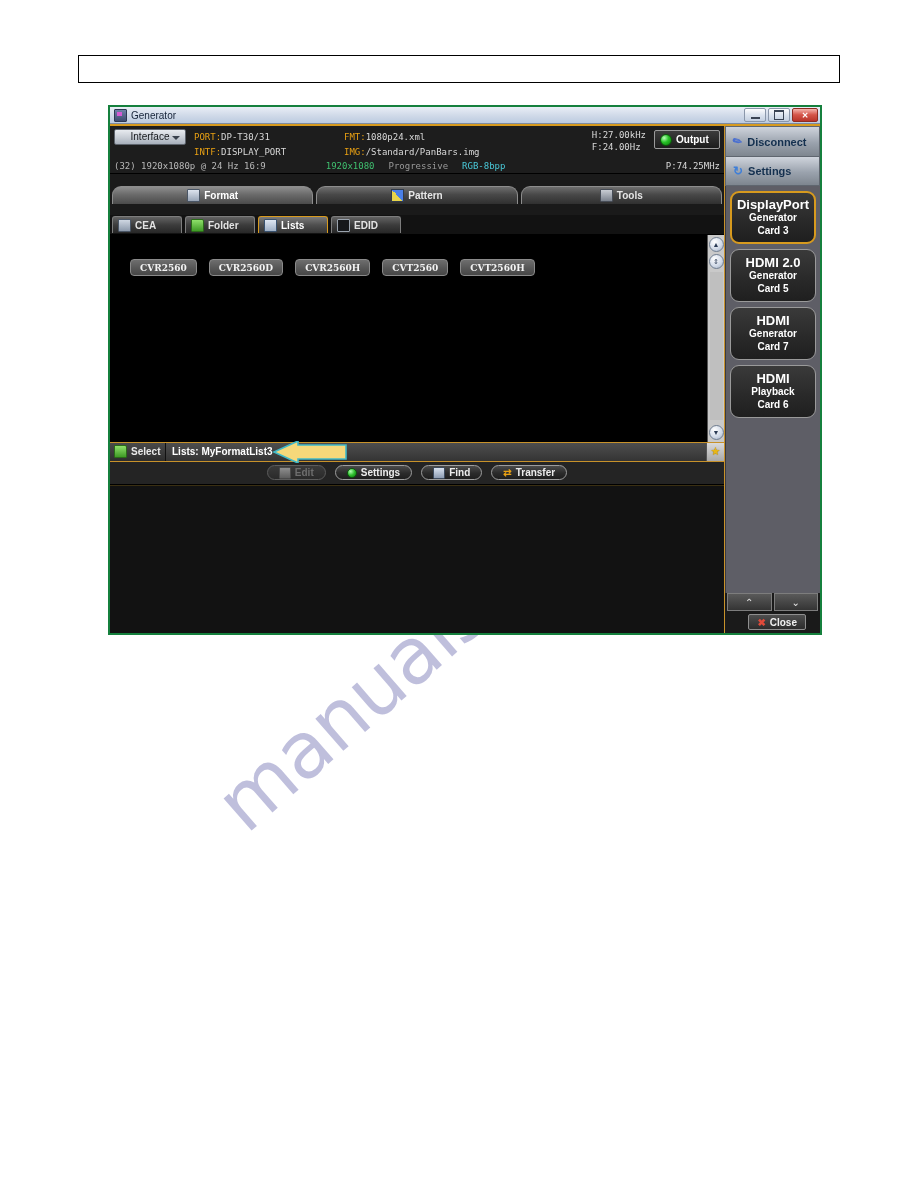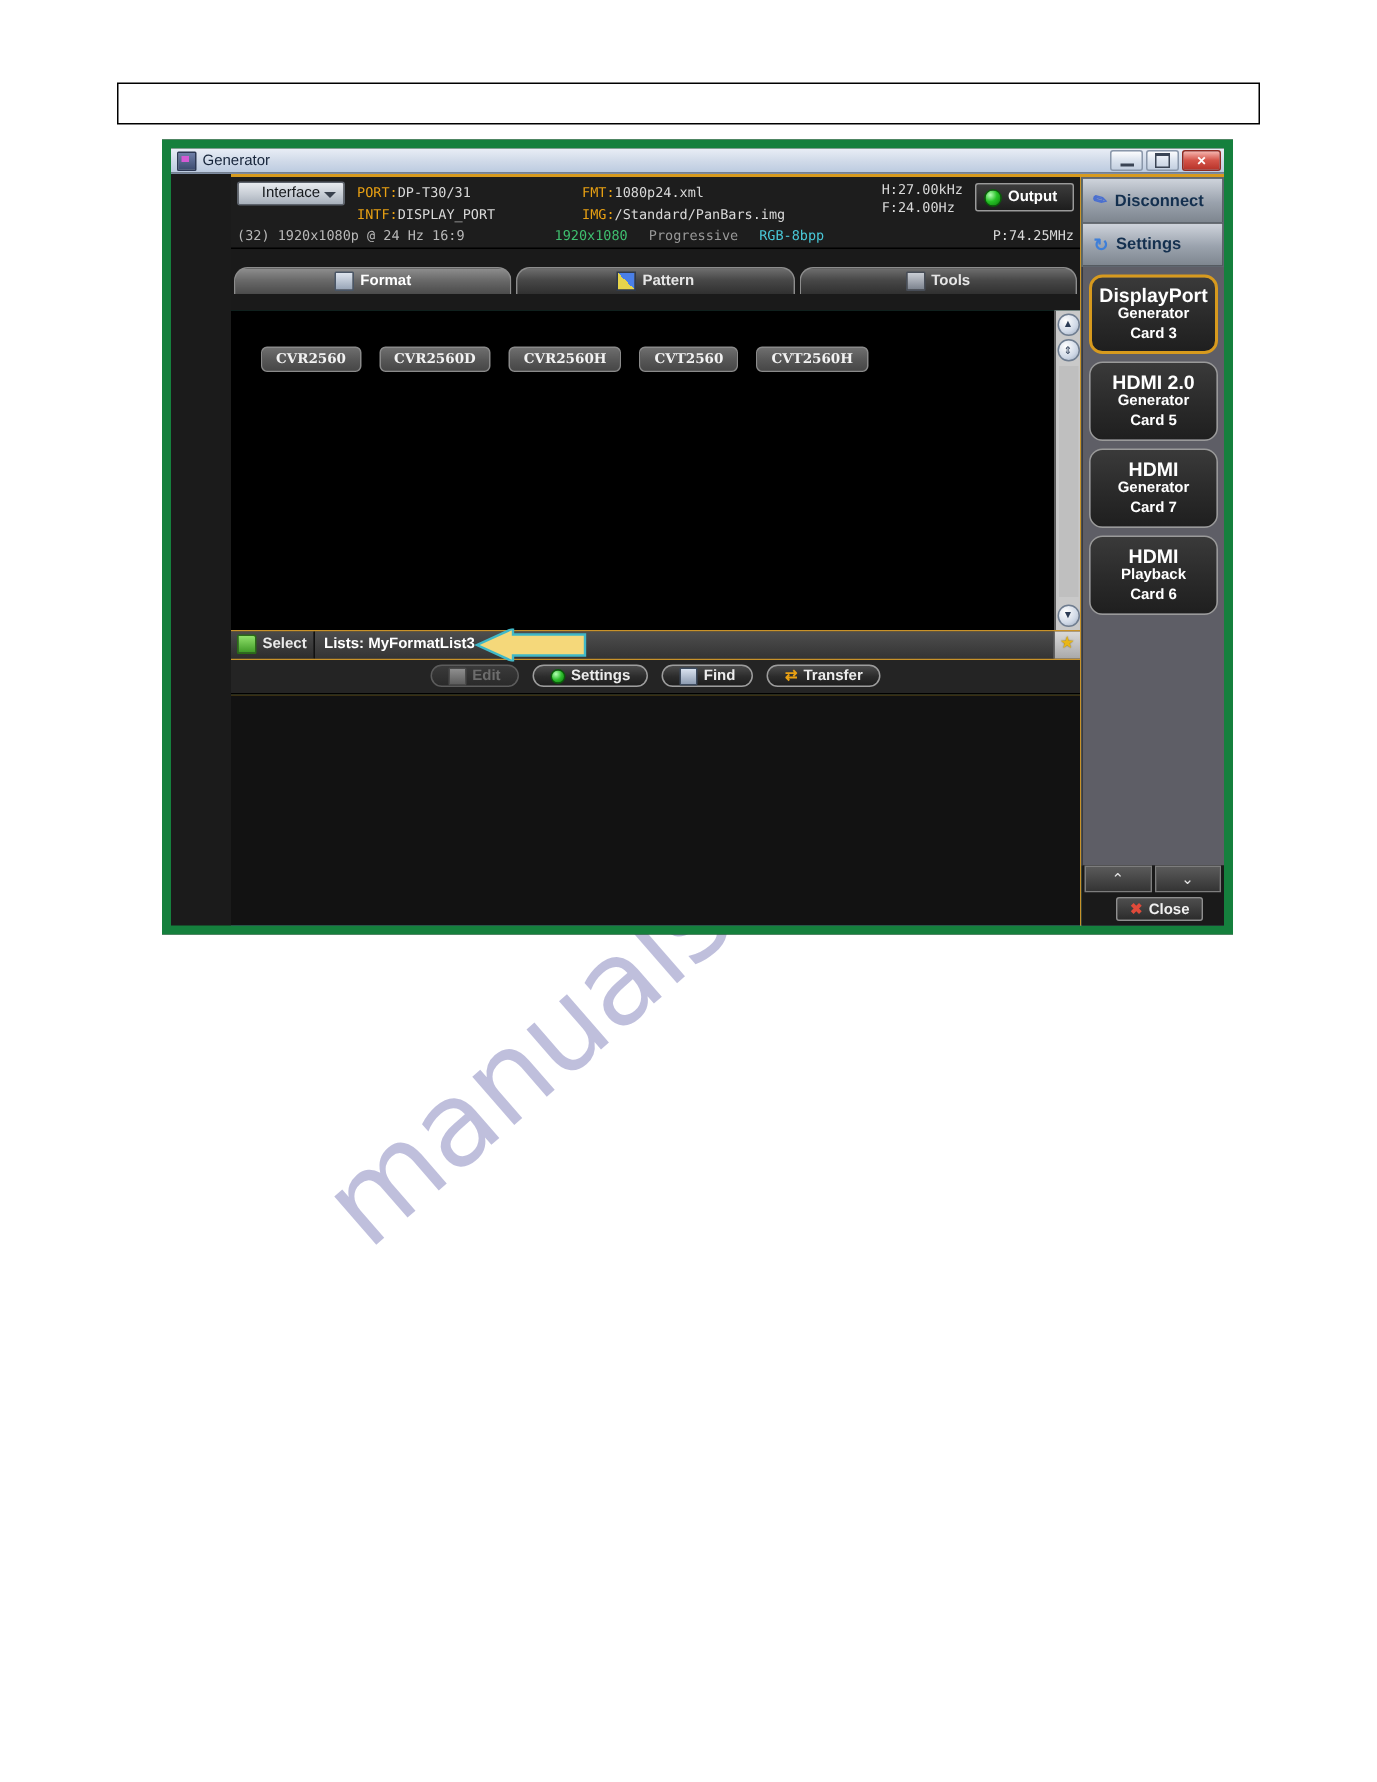--- a/index.html
+++ b/index.html
@@ -22,22 +22,22 @@
   }
 
   
   #topbox{
     position:absolute;left:78px;top:55px;width:762px;height:28px;
     border:1px solid #000;background:#fff;box-sizing:border-box;z-index:2;
   }
 
   
   #app{
-    position:absolute;left:108px;top:93px;width:714px;height:530px;
-    background:#1b1b1b;border:6px solid #15803d;box-sizing:border-box;
+    position:absolute;left:108px;top:105px;width:714px;height:530px;
+    background:#1b1b1b;border:2px solid #15803d;box-sizing:border-box;
     z-index:10;
   }
 
   
   #titlebar{
     height:17px;background:linear-gradient(#e9eef6,#cfd9e8 55%,#bccbe0);
     border-bottom:1px solid #7d8ba0;display:flex;align-items:center;
     padding:0 2px;box-sizing:border-box;position:relative;
   }
   #titlebar .tb-ico{
@@ -62,22 +62,22 @@
   .wbtn.close{
     background:linear-gradient(#f5b5ae,#d5554a 48%,#b8342a);
     border-color:#8e2b22;color:#fff;width:26px;font-weight:bold;
   }
   .wbtn .bar{width:9px;height:2px;background:#3a4454;margin-top:5px;}
   .wbtn .sq{width:8px;height:7px;border:1px solid #3a4454;border-top-width:2px;}
 
   
   #wbody{
     position:absolute;left:0;right:0;top:17px;bottom:0;
-    background:#5eead4;border-top:2px solid #d79a1e;
-    display:flex;box-sizing:border-box;margin-left:40px;
+    background:#f0abfc;border-top:2px solid #d79a1e;
+    display:flex;box-sizing:border-box;
   }
   #leftcol{flex:1 1 auto;display:flex;flex-direction:column;min-width:0;
     border-right:1px solid #c8922a;}
   #rightcol{width:95px;flex:0 0 95px;background:#1a1a1a;display:flex;flex-direction:column;}
 
   
   #status{
     background:#1d1d1d;padding:3px 4px 1px 4px;position:relative;
     border-bottom:1px solid #000;
   }
@@ -327,20 +327,38 @@
         <div class="tab">
           <span class="ico ico-pat"></span>
           <span>Pattern</span>
         </div>
         <div class="tab">
           <span class="ico ico-tools"></span>
           <span>Tools</span>
         </div>
       </div>
 
+      <div id="subtabs">
+        <div class="stab">
+          <span class="ico ico-cea"></span>
+          <span>CEA</span>
+        </div>
+        <div class="stab">
+          <span class="ico ico-folder"></span>
+          <span>Folder</span>
+        </div>
+        <div class="stab sel">
+          <span class="ico ico-lists"></span>
+          <span>Lists</span>
+        </div>
+        <div class="stab">
+          <span class="ico ico-edid"></span>
+          <span>EDID</span>
+        </div>
+      </div>
 
       <div id="content">
         <div id="listarea">
           <div class="chips">
             <div class="chip">CVR2560</div>
             <div class="chip">CVR2560D</div>
             <div class="chip">CVR2560H</div>
             <div class="chip">CVT2560</div>
             <div class="chip">CVT2560H</div>
           </div>

